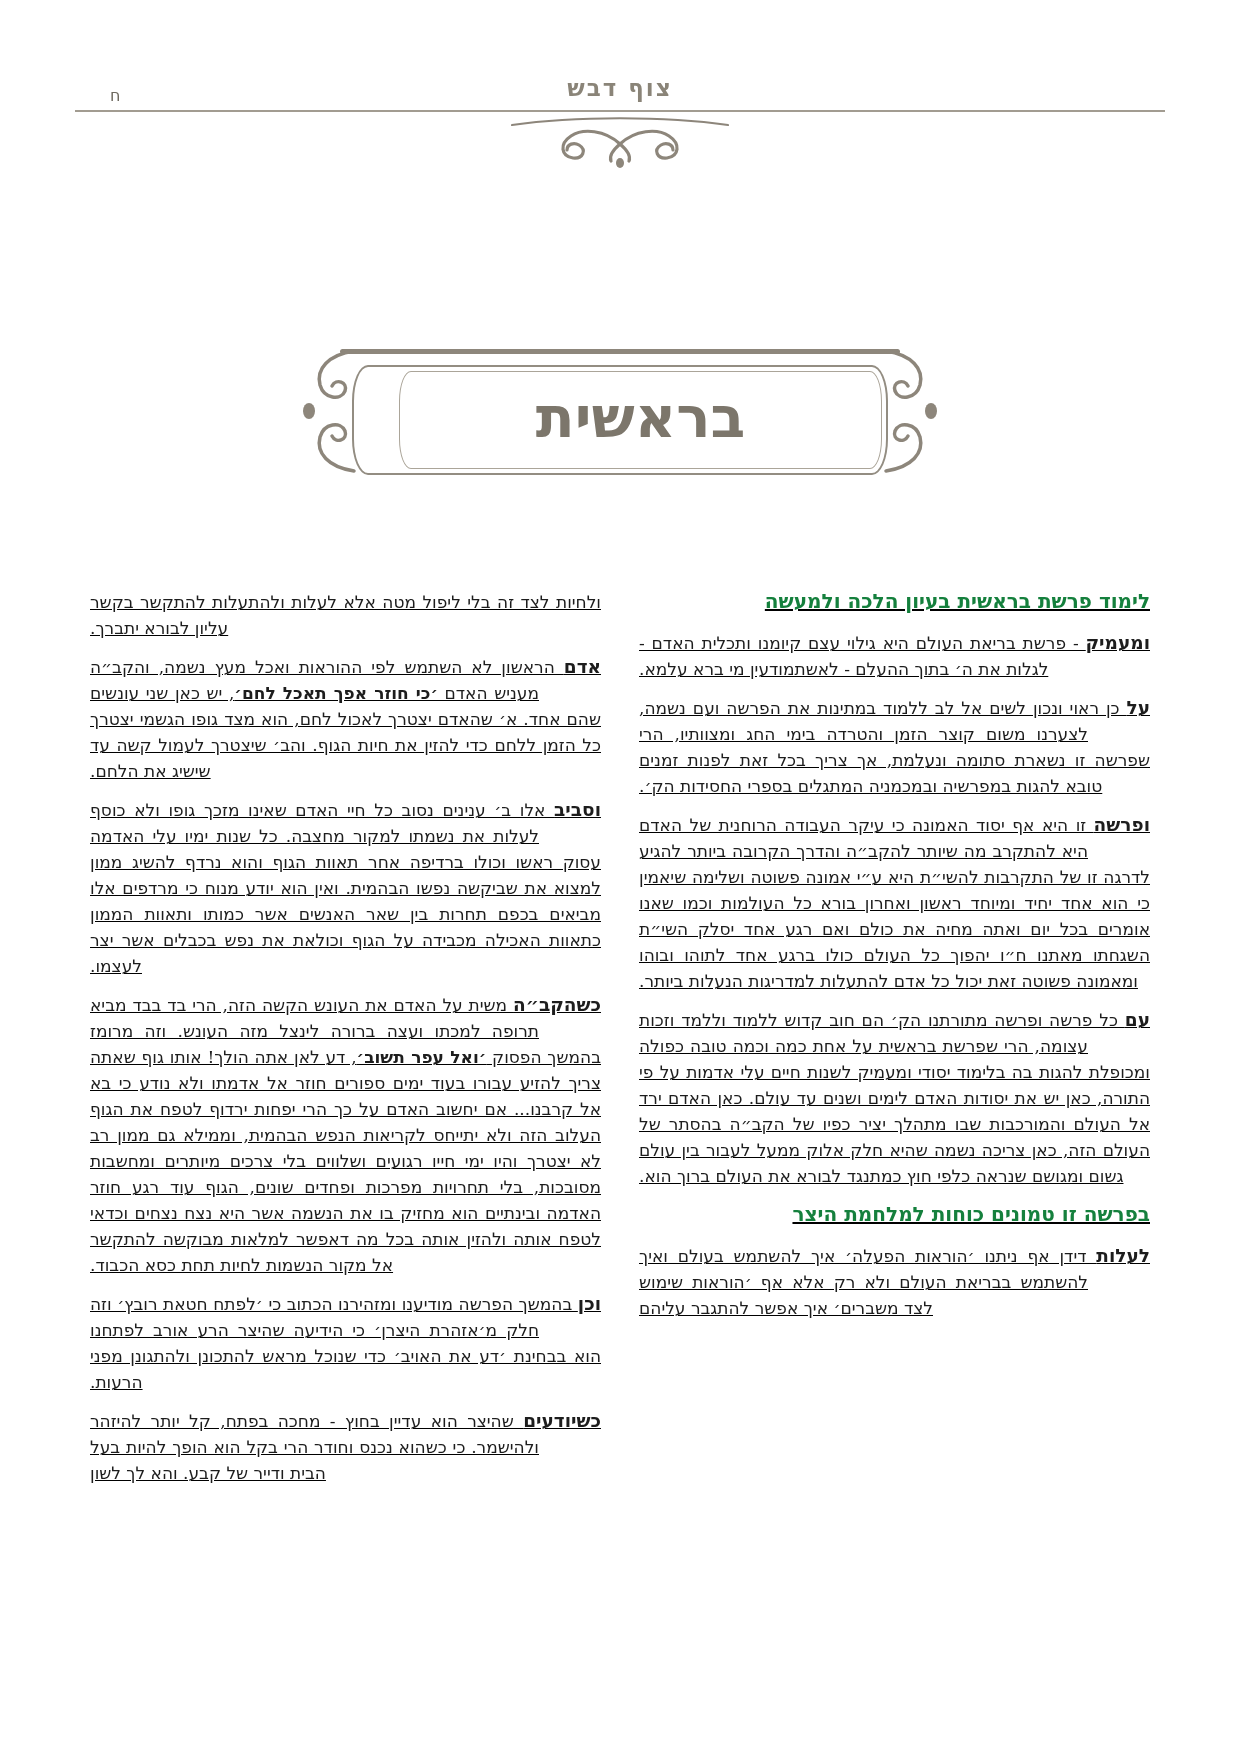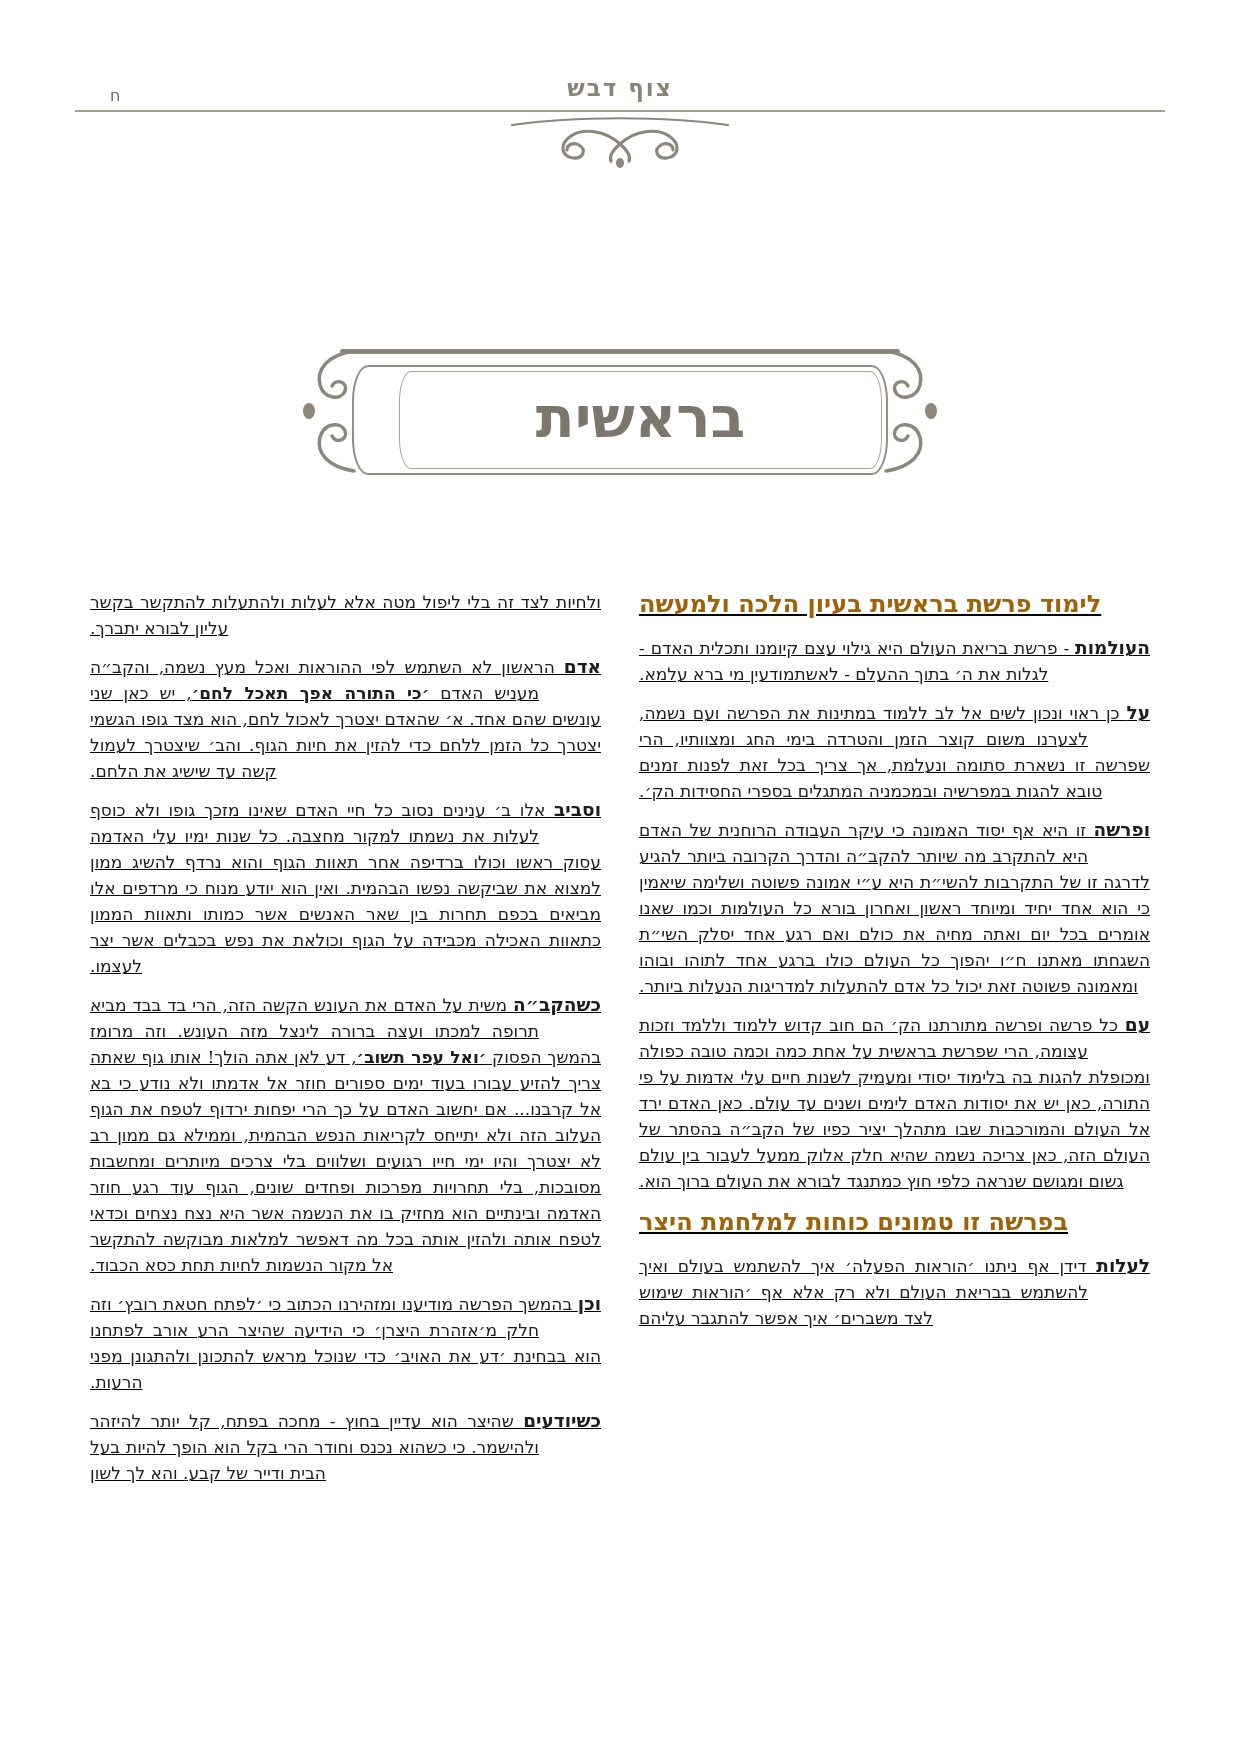--- a/index.html
+++ b/index.html
@@ -24,22 +24,22 @@
                border-radius:12px / 30px; display:flex; align-items:center; justify-content:center;margin-left:41px; }
   .parsha-title { font-size:57px; font-weight:bold; color:#7c766b; line-height:1; padding-bottom:8px; }
   .frame-orn { position:absolute; top:0; }
   .frame-orn.orn-right { right:-14px; }
   .frame-orn.orn-left { left:-14px; transform:scaleX(-1); }
 
   
   .columns { display:flex; gap:38px; margin:112px 90px 0; }
   .col { flex:1 1 0; min-width:0;text-decoration:underline; }
 
-  .col-heading { font-size:24px; font-weight:bold; color:#a16207;
-                 text-align:left; margin:0 0 17px; }
+  .col-heading { font-size:20px; font-weight:bold; color:#15803d;
+                 text-align:right; margin:0 0 17px; }
   .col-heading.h2 { }
 
   .para { font-size:17px; line-height:26px; color:#1d1d1d;
           text-align:justify; text-align-last:left; margin:0 0 13px; }
   .para .hang { float:right; width:62px; height:52px; shape-outside:inset(26px 0 0 0); }
   .lead { font-weight:bold; font-size:18.5px; }
   .inline-bold { font-weight:bold; }
   .gap-top { }
 </style>
 </head>
@@ -88,37 +88,37 @@
         <span class="parsha-title">בראשית</span>
       </div>
     </div>
   </div>
 
   <div class="columns">
 
     <div class="col">
       <div class="col-heading">לימוד פרשת בראשית בעיון הלכה ולמעשה</div>
 
-      <p class="para"><span class="hang"></span><b class="lead">העולמות</b><span> - פרשת בריאת העולם היא גילוי עצם קיומנו ותכלית האדם - לגלות את ה׳ בתוך ההעלם - לאשתמודעין מי ברא עלמא.</span><b class="inline-bold"></b><span></span></p>
+      <p class="para"><span class="hang"></span><b class="lead">ומעמיק</b><span> - פרשת בריאת העולם היא גילוי עצם קיומנו ותכלית האדם - לגלות את ה׳ בתוך ההעלם - לאשתמודעין מי ברא עלמא.</span><b class="inline-bold"></b><span></span></p>
 
       <p class="para"><span class="hang"></span><b class="lead">על</b><span> כן ראוי ונכון לשים אל לב ללמוד במתינות את הפרשה ועם נשמה, לצערנו משום קוצר הזמן והטרדה בימי החג ומצוותיו, הרי שפרשה זו נשארת סתומה ונעלמת, אך צריך בכל זאת לפנות זמנים טובא להגות במפרשיה ובמכמניה המתגלים בספרי החסידות הק׳.</span><b class="inline-bold"></b><span></span></p>
 
       <p class="para"><span class="hang"></span><b class="lead">ופרשה</b><span> זו היא אף יסוד האמונה כי עיקר העבודה הרוחנית של האדם היא להתקרב מה שיותר להקב״ה והדרך הקרובה ביותר להגיע לדרגה זו של התקרבות להשי״ת היא ע״י אמונה פשוטה ושלימה שיאמין כי הוא אחד יחיד ומיוחד ראשון ואחרון בורא כל העולמות וכמו שאנו אומרים בכל יום ואתה מחיה את כולם ואם רגע אחד יסלק השי״ת השגחתו מאתנו ח״ו יהפוך כל העולם כולו ברגע אחד לתוהו ובוהו ומאמונה פשוטה זאת יכול כל אדם להתעלות למדריגות הנעלות ביותר.</span><b class="inline-bold"></b><span></span></p>
 
       <p class="para"><span class="hang"></span><b class="lead">עם</b><span> כל פרשה ופרשה מתורתנו הק׳ הם חוב קדוש ללמוד וללמד וזכות עצומה, הרי שפרשת בראשית על אחת כמה וכמה טובה כפולה ומכופלת להגות בה בלימוד יסודי ומעמיק לשנות חיים עלי אדמות על פי התורה, כאן יש את יסודות האדם לימים ושנים עד עולם. כאן האדם ירד אל העולם והמורכבות שבו מתהלך יציר כפיו של הקב״ה בהסתר של העולם הזה, כאן צריכה נשמה שהיא חלק אלוק ממעל לעבור בין עולם גשום ומגושם שנראה כלפי חוץ כמתנגד לבורא את העולם ברוך הוא.</span><b class="inline-bold"></b><span></span></p>
 
       <div class="col-heading h2">בפרשה זו טמונים כוחות למלחמת היצר</div>
 
       <p class="para"><span class="hang"></span><b class="lead">לעלות</b><span> דידן אף ניתנו ׳הוראות הפעלה׳ איך להשתמש בעולם ואיך להשתמש בבריאת העולם ולא רק אלא אף ׳הוראות שימוש לצד משברים׳ איך אפשר להתגבר עליהם</span><b class="inline-bold"></b><span></span></p>
     </div>
 
     <div class="col">
       <p class="para"><span class="hang"></span><b class="lead"></b><span>ולחיות לצד זה בלי ליפול מטה אלא לעלות ולהתעלות להתקשר בקשר עליון לבורא יתברך.</span><b class="inline-bold"></b><span></span></p>
 
-      <p class="para"><span class="hang"></span><b class="lead">אדם</b><span> הראשון לא השתמש לפי ההוראות ואכל מעץ נשמה, והקב״ה מעניש האדם </span><b class="inline-bold">׳כי התורה אפך תאכל לחם׳</b><span>, יש כאן שני עונשים שהם אחד. א׳ שהאדם יצטרך לאכול לחם, הוא מצד גופו הגשמי יצטרך כל הזמן ללחם כדי להזין את חיות הגוף. והב׳ שיצטרך לעמול קשה עד שישיג את הלחם.</span></p>
+      <p class="para"><span class="hang"></span><b class="lead">אדם</b><span> הראשון לא השתמש לפי ההוראות ואכל מעץ נשמה, והקב״ה מעניש האדם </span><b class="inline-bold">׳כי חוזר אפך תאכל לחם׳</b><span>, יש כאן שני עונשים שהם אחד. א׳ שהאדם יצטרך לאכול לחם, הוא מצד גופו הגשמי יצטרך כל הזמן ללחם כדי להזין את חיות הגוף. והב׳ שיצטרך לעמול קשה עד שישיג את הלחם.</span></p>
 
       <p class="para"><span class="hang"></span><b class="lead">וסביב</b><span> אלו ב׳ ענינים נסוב כל חיי האדם שאינו מזכך גופו ולא כוסף לעלות את נשמתו למקור מחצבה. כל שנות ימיו עלי האדמה עסוק ראשו וכולו ברדיפה אחר תאוות הגוף והוא נרדף להשיג ממון למצוא את שביקשה נפשו הבהמית. ואין הוא יודע מנוח כי מרדפים אלו מביאים בכפם תחרות בין שאר האנשים אשר כמותו ותאוות הממון כתאוות האכילה מכבידה על הגוף וכולאת את נפש בכבלים אשר יצר לעצמו.</span><b class="inline-bold"></b><span></span></p>
 
       <p class="para"><span class="hang"></span><b class="lead">כשהקב״ה</b><span> משית על האדם את העונש הקשה הזה, הרי בד בבד מביא תרופה למכתו ועצה ברורה לינצל מזה העונש. וזה מרומז בהמשך הפסוק </span><b class="inline-bold">׳ואל עפר תשוב׳</b><span>, דע לאן אתה הולך! אותו גוף שאתה צריך להזיע עבורו בעוד ימים ספורים חוזר אל אדמתו ולא נודע כי בא אל קרבנו... אם יחשוב האדם על כך הרי יפחות ירדוף לטפח את הגוף העלוב הזה ולא יתייחס לקריאות הנפש הבהמית, וממילא גם ממון רב לא יצטרך והיו ימי חייו רגועים ושלווים בלי צרכים מיותרים ומחשבות מסובכות, בלי תחרויות מפרכות ופחדים שונים, הגוף עוד רגע חוזר האדמה ובינתיים הוא מחזיק בו את הנשמה אשר היא נצח נצחים וכדאי לטפח אותה ולהזין אותה בכל מה דאפשר למלאות מבוקשה להתקשר אל מקור הנשמות לחיות תחת כסא הכבוד.</span></p>
 
       <p class="para"><span class="hang"></span><b class="lead">וכן</b><span> בהמשך הפרשה מודיענו ומזהירנו הכתוב כי ׳לפתח חטאת רובץ׳ וזה חלק מ׳אזהרת היצרן׳ כי הידיעה שהיצר הרע אורב לפתחנו הוא בבחינת ׳דע את האויב׳ כדי שנוכל מראש להתכונן ולהתגונן מפני הרעות.</span><b class="inline-bold"></b><span></span></p>
 
       <p class="para gap-top"><span class="hang"></span><b class="lead">כשיודעים</b><span> שהיצר הוא עדיין בחוץ - מחכה בפתח, קל יותר להיזהר ולהישמר. כי כשהוא נכנס וחודר הרי בקל הוא הופך להיות בעל הבית ודייר של קבע. והא לך לשון</span><b class="inline-bold"></b><span></span></p>
     </div>
 

